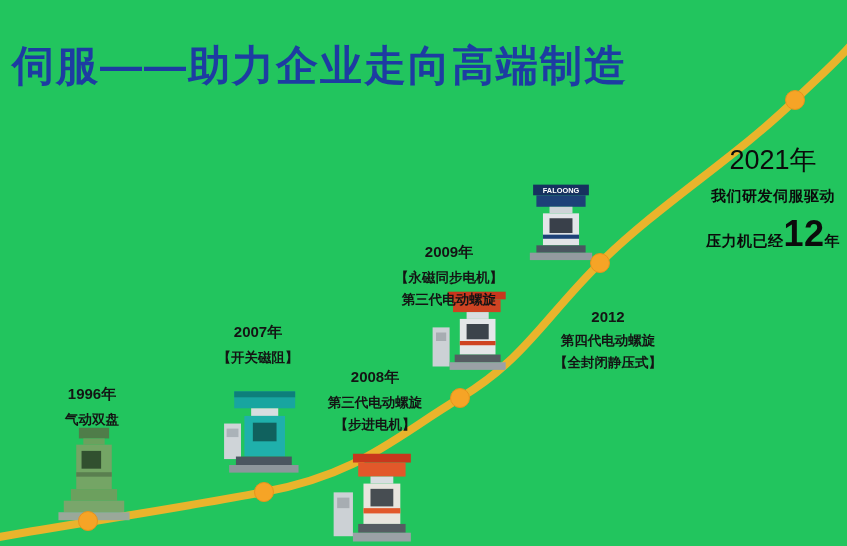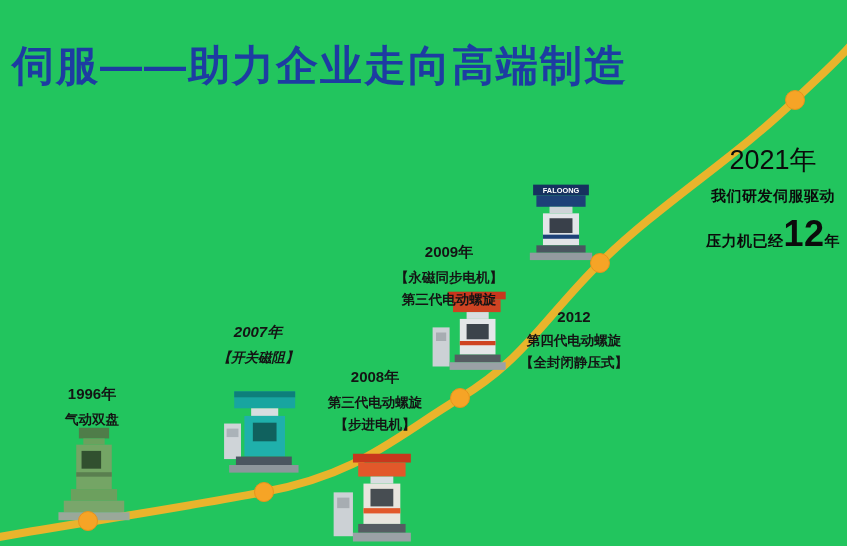--- a/index.html
+++ b/index.html
@@ -74,21 +74,21 @@
       <rect x="33" y="14" width="24" height="7" fill="#6ca05e"></rect>
       <rect x="25" y="21" width="40" height="50" fill="#74a565"></rect>
       <rect x="31" y="28" width="22" height="20" fill="#31502f"></rect>
       <rect x="25" y="52" width="40" height="5" fill="#597f4f"></rect>
       <rect x="19" y="71" width="52" height="13" fill="#6ca05e"></rect>
       <rect x="11" y="84" width="68" height="13" fill="#79a66b"></rect>
       <rect x="5" y="97" width="80" height="9" fill="#9aa89a"></rect>
     </svg>
   </div>
 
-  <div class="label" style="left:190px;top:323px;width:136px;font-style:italic;">
+  <div class="label" style="left:190px;top:323px;width:136px;">
     <div class="year">2007年</div>
     <div class="desc">【开关磁阻】</div>
   </div>
   <div class="machine" style="left:215px;top:388px;width:96px;height:88px;">
     <svg viewBox="0 0 100 104" aria-hidden="true">
       <rect x="16" y="4" width="72" height="20" fill="#18a5a0"></rect>
       <rect x="16" y="4" width="72" height="7" fill="#0d7f7b"></rect>
       <rect x="36" y="24" width="32" height="9" fill="#d7dde0"></rect>
       <rect x="28" y="33" width="48" height="48" fill="#1fb0ab"></rect>
       <rect x="38" y="41" width="28" height="22" fill="#10615e"></rect>
@@ -145,21 +145,21 @@
       <text x="50" y="12" font-size="9" font-weight="bold" fill="#ffffff" text-anchor="middle">FALOONG</text>
       <rect x="20" y="15" width="60" height="14" fill="#1d4178"></rect>
       <rect x="36" y="29" width="28" height="8" fill="#cfd4d8"></rect>
       <rect x="28" y="37" width="44" height="39" fill="#e2e5e8"></rect>
       <rect x="36" y="43" width="28" height="18" fill="#39404a"></rect>
       <rect x="28" y="63" width="44" height="5" fill="#1d4178"></rect>
       <rect x="20" y="76" width="60" height="9" fill="#4a5560"></rect>
       <rect x="12" y="85" width="76" height="9" fill="#939aa0"></rect>
     </svg>
   </div>
-  <div class="label" style="left:507px;top:308px;width:134px;">
+  <div class="label" style="left:541px;top:308px;width:134px;">
     <div class="year">2012</div>
     <div class="desc">第四代电动螺旋</div>
     <div class="desc">【全封闭静压式】</div>
   </div>
 
   <div class="callout">
     <div class="year">2021年</div>
     <div class="l1">我们研发伺服驱动</div>
     <div class="l2"><span>压力机已经</span><span class="big">12</span><span>年</span></div>
   </div>

